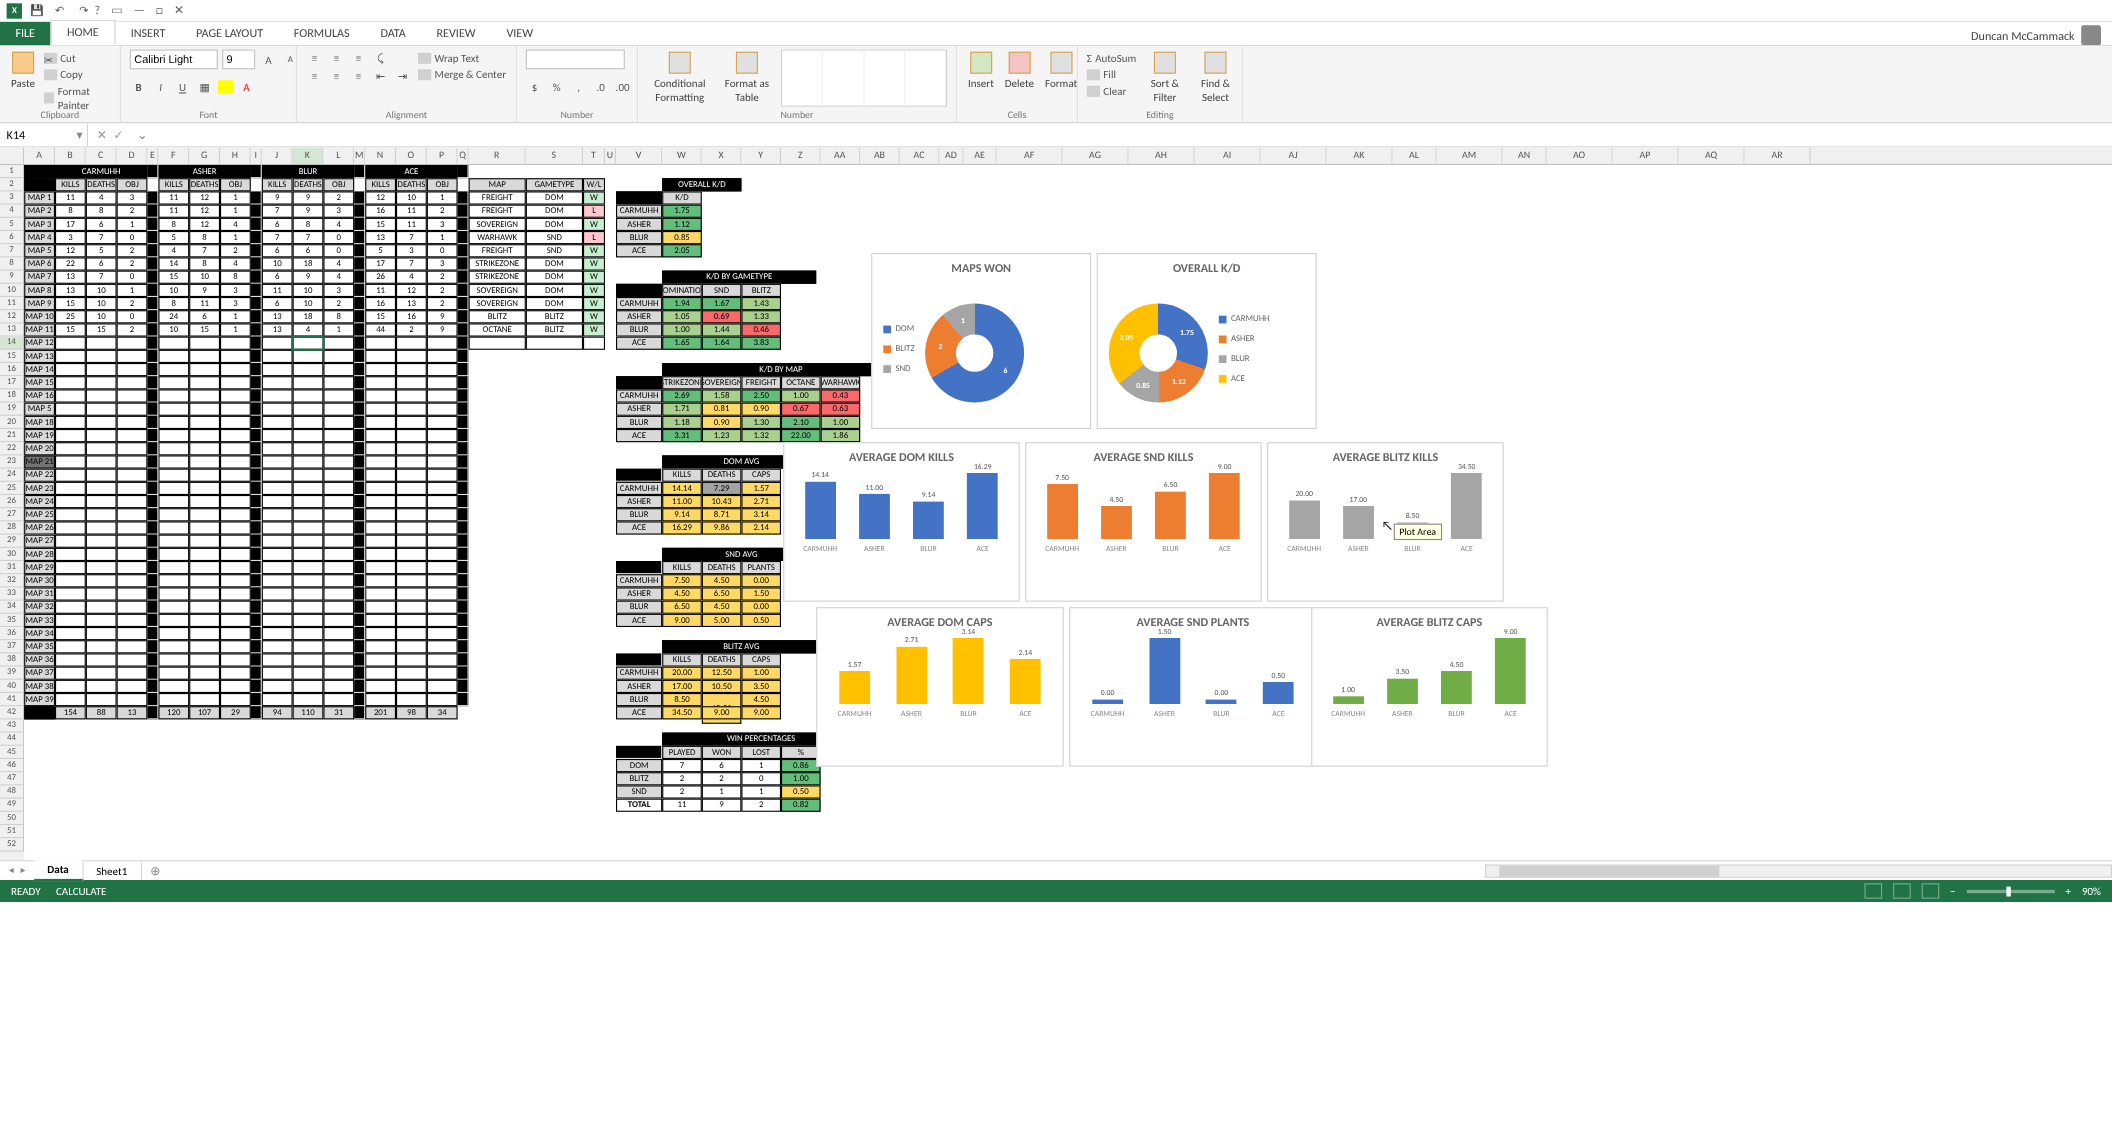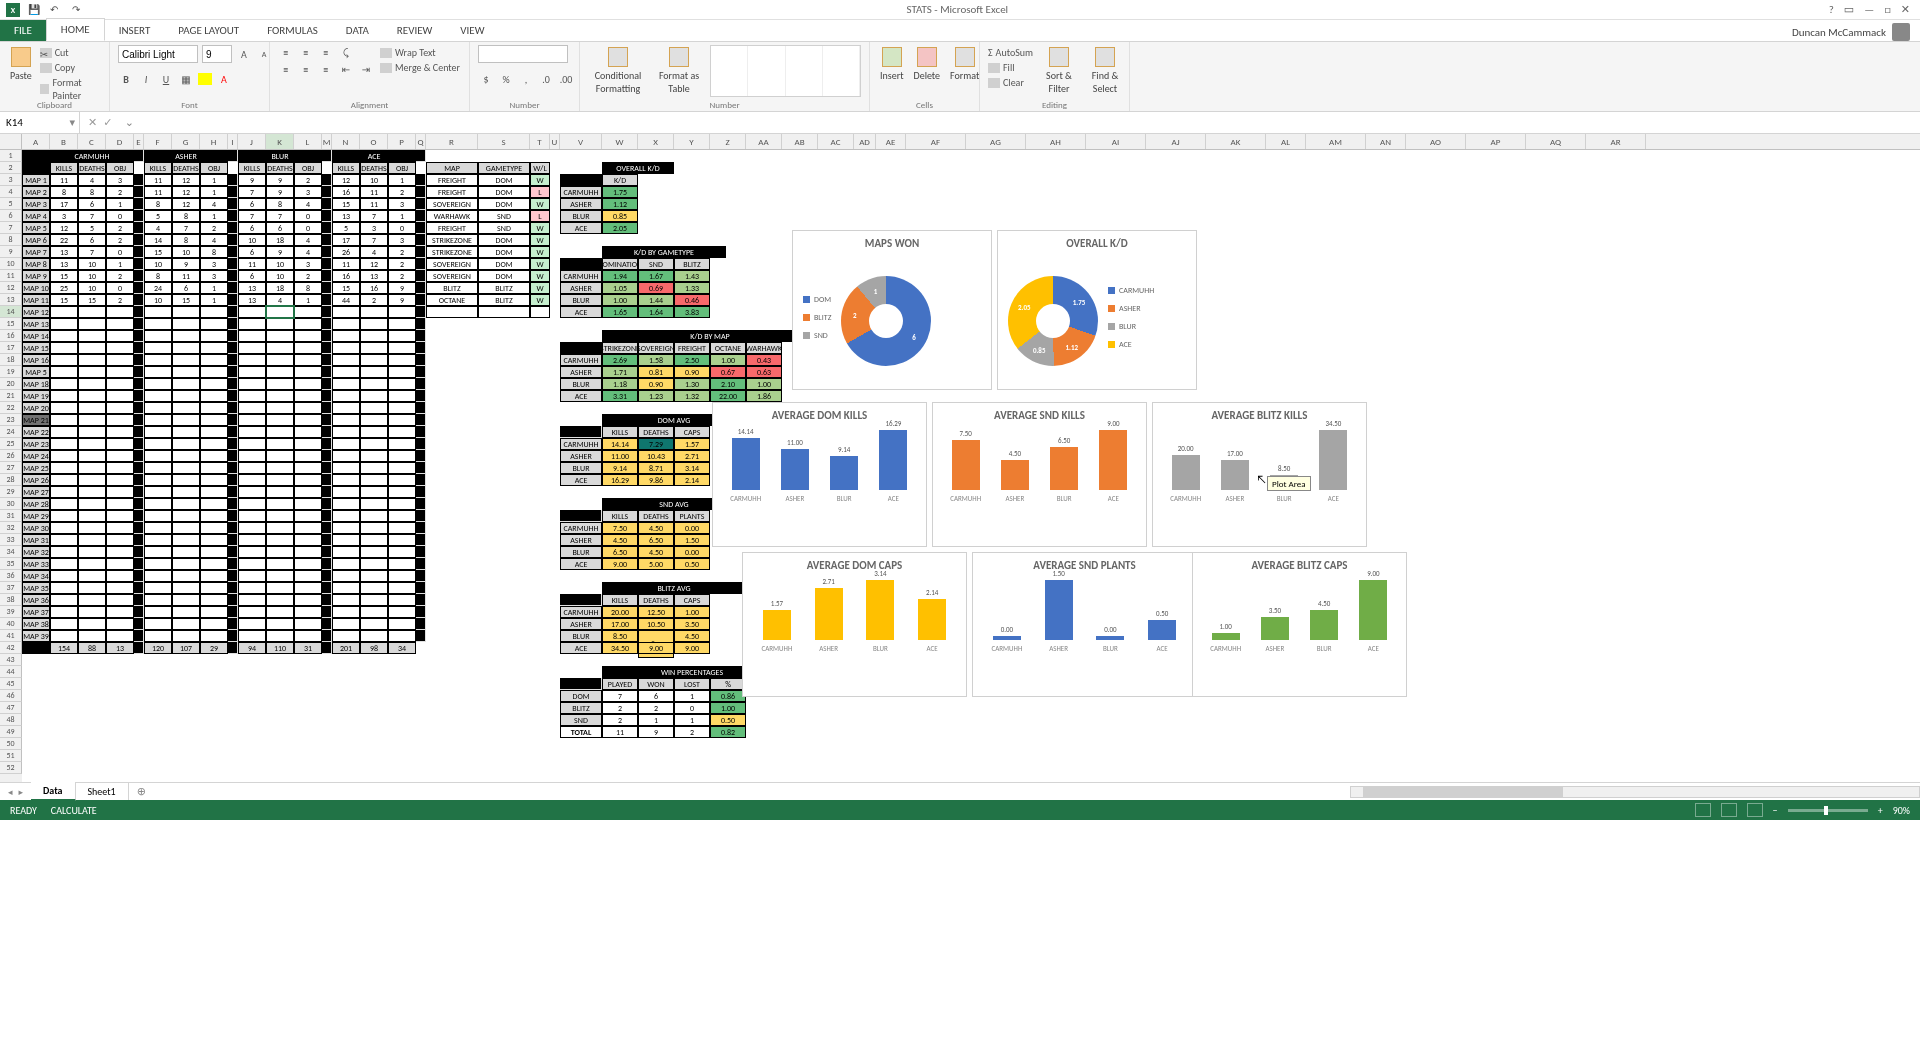--- a/index.html
+++ b/index.html
@@ -95,21 +95,20 @@
 </head>
 <body>
 
 <div class="titlebar">
   <div class="qat">
     <span style="background:#217346;color:#fff;font-weight:bold;font-size:8px;display:inline-flex;align-items:center;justify-content:center">X</span>
     <span>💾</span>
     <span>↶</span>
     <span>↷</span>
   </div>
-  <div class="title">STATS - Microsoft Excel</div>
   <div class="winctrls">
     <span>?</span>
     <span>▭</span>
     <span>—</span>
     <span>□</span>
     <span>✕</span>
   </div>
 </div>
 
 <div class="ribbon-tabs">
@@ -1149,21 +1148,21 @@
         <div class="cell b blk" style="left: 538px; top: 24px; width: 42px; height: 12px;"></div>
         <div class="cell b" style="left: 580px; top: 24px; width: 36px; height: 12px; background: rgb(217, 217, 217);">K/D</div>
         <div class="cell b" style="left: 538px; top: 36px; width: 42px; height: 12px; background: rgb(217, 217, 217);">CARMUHH</div>
         <div class="cell b" style="left: 580px; top: 36px; width: 36px; height: 12px; background: rgb(99, 190, 123);">1.75</div>
         <div class="cell b" style="left: 538px; top: 48px; width: 42px; height: 12px; background: rgb(217, 217, 217);">ASHER</div>
         <div class="cell b" style="left: 580px; top: 48px; width: 36px; height: 12px; background: rgb(99, 190, 123);">1.12</div>
         <div class="cell b" style="left: 538px; top: 60px; width: 42px; height: 12px; background: rgb(217, 217, 217);">BLUR</div>
         <div class="cell b" style="left: 580px; top: 60px; width: 36px; height: 12px; background: rgb(255, 217, 102);">0.85</div>
         <div class="cell b" style="left: 538px; top: 72px; width: 42px; height: 12px; background: rgb(217, 217, 217);">ACE</div>
         <div class="cell b" style="left: 580px; top: 72px; width: 36px; height: 12px; background: rgb(99, 190, 123);">2.05</div>
-        <div class="cell b blk" style="left: 580px; top: 96px; width: 124px; height: 12px;">K/D BY GAMETYPE</div>
+        <div class="cell b blk" style="left: 580px; top: 96px; width: 140px; height: 12px;">K/D BY GAMETYPE</div>
         <div class="cell b blk" style="left: 538px; top: 108px; width: 42px; height: 12px;"></div>
         <div class="cell b" style="left: 580px; top: 108px; width: 36px; height: 12px; background: rgb(217, 217, 217);">DOMINATION</div>
         <div class="cell b" style="left: 616px; top: 108px; width: 36px; height: 12px; background: rgb(217, 217, 217);">SND</div>
         <div class="cell b" style="left: 652px; top: 108px; width: 36px; height: 12px; background: rgb(217, 217, 217);">BLITZ</div>
         <div class="cell b" style="left: 538px; top: 120px; width: 42px; height: 12px; background: rgb(217, 217, 217);">CARMUHH</div>
         <div class="cell b" style="left: 580px; top: 120px; width: 36px; height: 12px; background: rgb(99, 190, 123);">1.94</div>
         <div class="cell b" style="left: 616px; top: 120px; width: 36px; height: 12px; background: rgb(99, 190, 123);">1.67</div>
         <div class="cell b" style="left: 652px; top: 120px; width: 36px; height: 12px; background: rgb(169, 208, 142);">1.43</div>
         <div class="cell b" style="left: 538px; top: 132px; width: 42px; height: 12px; background: rgb(217, 217, 217);">ASHER</div>
         <div class="cell b" style="left: 580px; top: 132px; width: 36px; height: 12px; background: rgb(169, 208, 142);">1.05</div>
@@ -1208,21 +1207,21 @@
         <div class="cell b" style="left: 652px; top: 240px; width: 36px; height: 12px; background: rgb(169, 208, 142);">1.32</div>
         <div class="cell b" style="left: 688px; top: 240px; width: 36px; height: 12px; background: rgb(99, 190, 123);">22.00</div>
         <div class="cell b" style="left: 724px; top: 240px; width: 36px; height: 12px; background: rgb(169, 208, 142);">1.86</div>
         <div class="cell b blk" style="left: 580px; top: 264px; width: 144px; height: 12px;">DOM AVG</div>
         <div class="cell blk" style="left: 538px; top: 276px; width: 42px; height: 12px;"></div>
         <div class="cell b" style="left: 580px; top: 276px; width: 36px; height: 12px; background: rgb(217, 217, 217);">KILLS</div>
         <div class="cell b" style="left: 616px; top: 276px; width: 36px; height: 12px; background: rgb(217, 217, 217);">DEATHS</div>
         <div class="cell b" style="left: 652px; top: 276px; width: 36px; height: 12px; background: rgb(217, 217, 217);">CAPS</div>
         <div class="cell b" style="left: 538px; top: 288px; width: 42px; height: 12px; background: rgb(217, 217, 217);">CARMUHH</div>
         <div class="cell b" style="left: 580px; top: 288px; width: 36px; height: 12px; background: rgb(255, 217, 102);">14.14</div>
-        <div class="cell b" style="left: 616px; top: 288px; width: 36px; height: 12px; background: #0f766e;">7.29</div>
+        <div class="cell b" style="left: 616px; top: 288px; width: 36px; height: 12px; background: #a3a3a3;">7.29</div>
         <div class="cell b" style="left: 652px; top: 288px; width: 36px; height: 12px; background: rgb(255, 217, 102);">1.57</div>
         <div class="cell b" style="left: 538px; top: 300px; width: 42px; height: 12px; background: rgb(217, 217, 217);">ASHER</div>
         <div class="cell b" style="left: 580px; top: 300px; width: 36px; height: 12px; background: rgb(255, 217, 102);">11.00</div>
         <div class="cell b" style="left: 616px; top: 300px; width: 36px; height: 12px; background: rgb(255, 217, 102);">10.43</div>
         <div class="cell b" style="left: 652px; top: 300px; width: 36px; height: 12px; background: rgb(255, 217, 102);">2.71</div>
         <div class="cell b" style="left: 538px; top: 312px; width: 42px; height: 12px; background: rgb(217, 217, 217);">BLUR</div>
         <div class="cell b" style="left: 580px; top: 312px; width: 36px; height: 12px; background: rgb(255, 217, 102);">9.14</div>
         <div class="cell b" style="left: 616px; top: 312px; width: 36px; height: 12px; background: rgb(255, 217, 102);">8.71</div>
         <div class="cell b" style="left: 652px; top: 312px; width: 36px; height: 12px; background: rgb(255, 217, 102);">3.14</div>
         <div class="cell b" style="left: 538px; top: 324px; width: 42px; height: 12px; background: rgb(217, 217, 217);">ACE</div>

